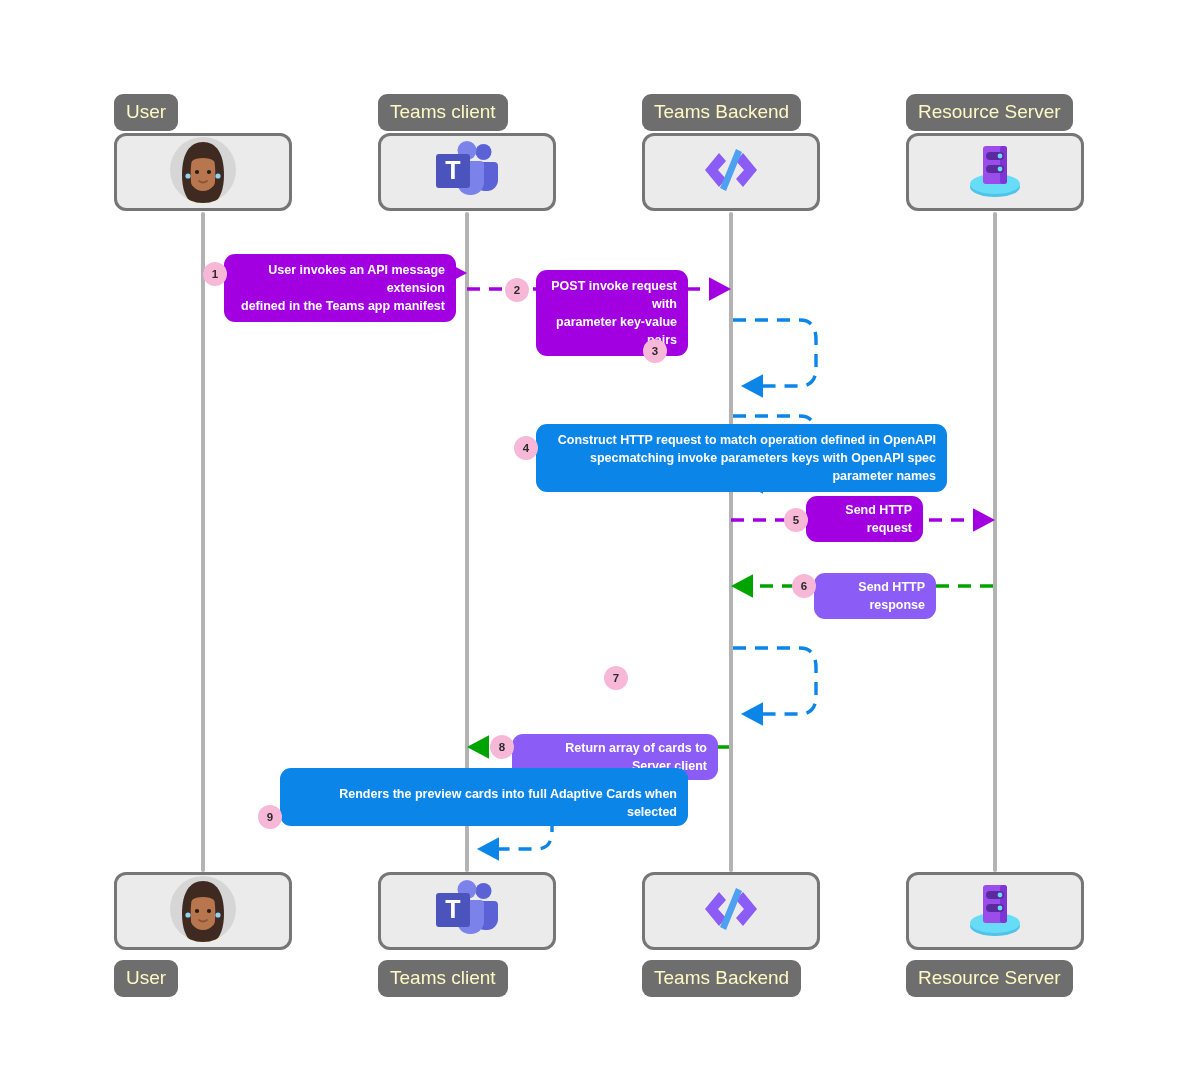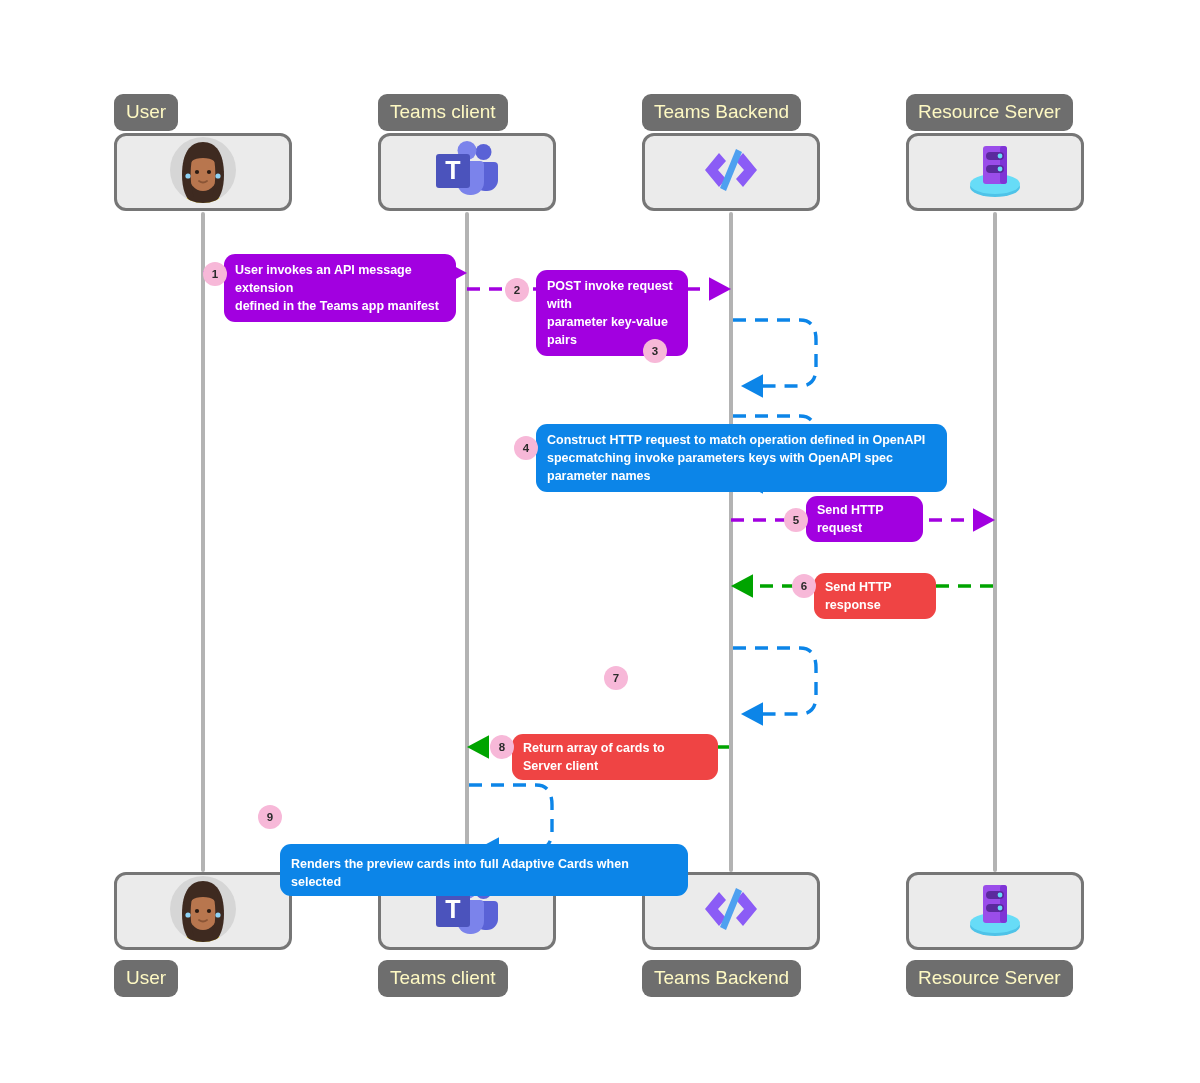--- a/index.html
+++ b/index.html
@@ -63,24 +63,25 @@
     position: absolute;
     border-radius: 11px;
     color: #ffffff;
     font-size: 12.5px;
     font-weight: bold;
     line-height: 18px;
     padding: 7px 11px;
     box-sizing: border-box;
     white-space: pre-line;
     font-family: "Liberation Sans", sans-serif;
+    text-align: right;
   }
   .msg.purple { background: #a200e0; }
   .msg.blue   { background: #0c85e8; }
-  .msg.green  { background: #ef4444; }
+  .msg.green  { background: #8b5cf6; }
 
   
   .step-badge {
     position: absolute;
     width: 24px;
     height: 24px;
     border-radius: 50%;
     background: #f7b8d8;
     color: #2b2b2b;
     font-size: 11.5px;
@@ -295,15 +296,15 @@
 
   <div class="step-badge" style="left:792px; top:574px;">6</div>
   <div class="msg green" style="left:814px; top:573px; width:122px; padding-top:5px; padding-bottom:5px;">Send HTTP response</div>
 
   <div class="step-badge" style="left:604px; top:666px;">7</div>
 
   <div class="step-badge" style="left:490px; top:735px;">8</div>
   <div class="msg green" style="left:512px; top:734px; width:206px; padding-top:5px; padding-bottom:5px;">Return array of cards to Server client</div>
 
   <div class="step-badge" style="left:258px; top:805px;">9</div>
-  <div class="msg blue" style="left:280px; top:844px; width:408px; padding-top:11px; padding-bottom:5px;">Renders the preview cards into full Adaptive Cards when selected</div>
+  <div class="msg blue" style="left:280px; top:768px; width:408px; padding-top:17px; padding-bottom:5px;">Renders the preview cards into full Adaptive Cards when selected</div>
 
 </div>
 
 </body></html>

